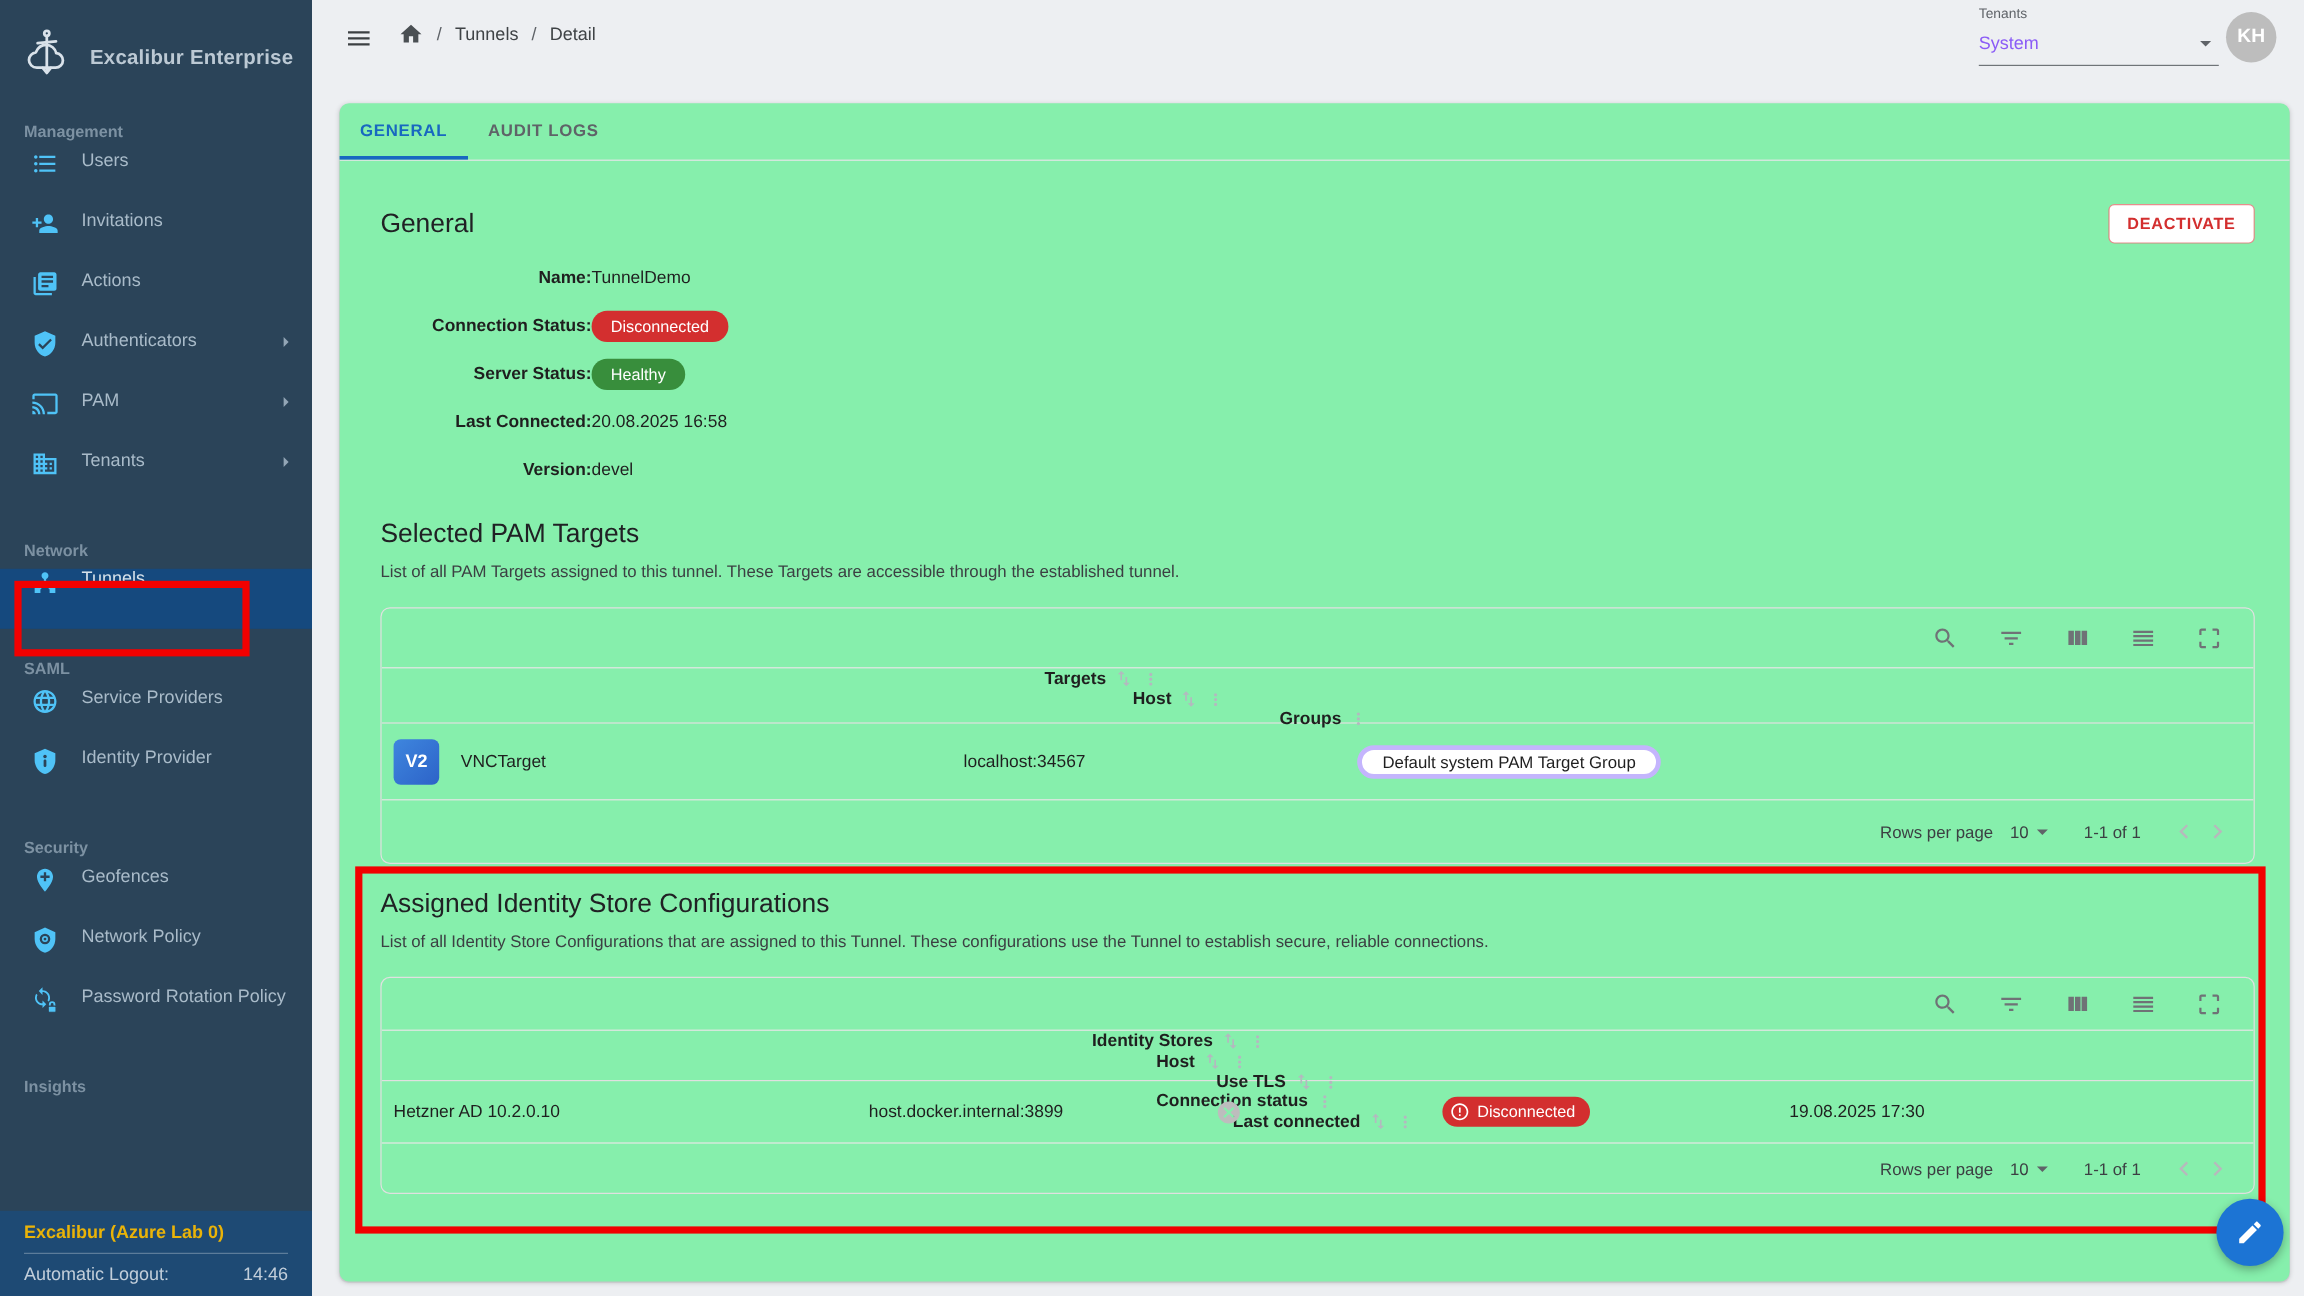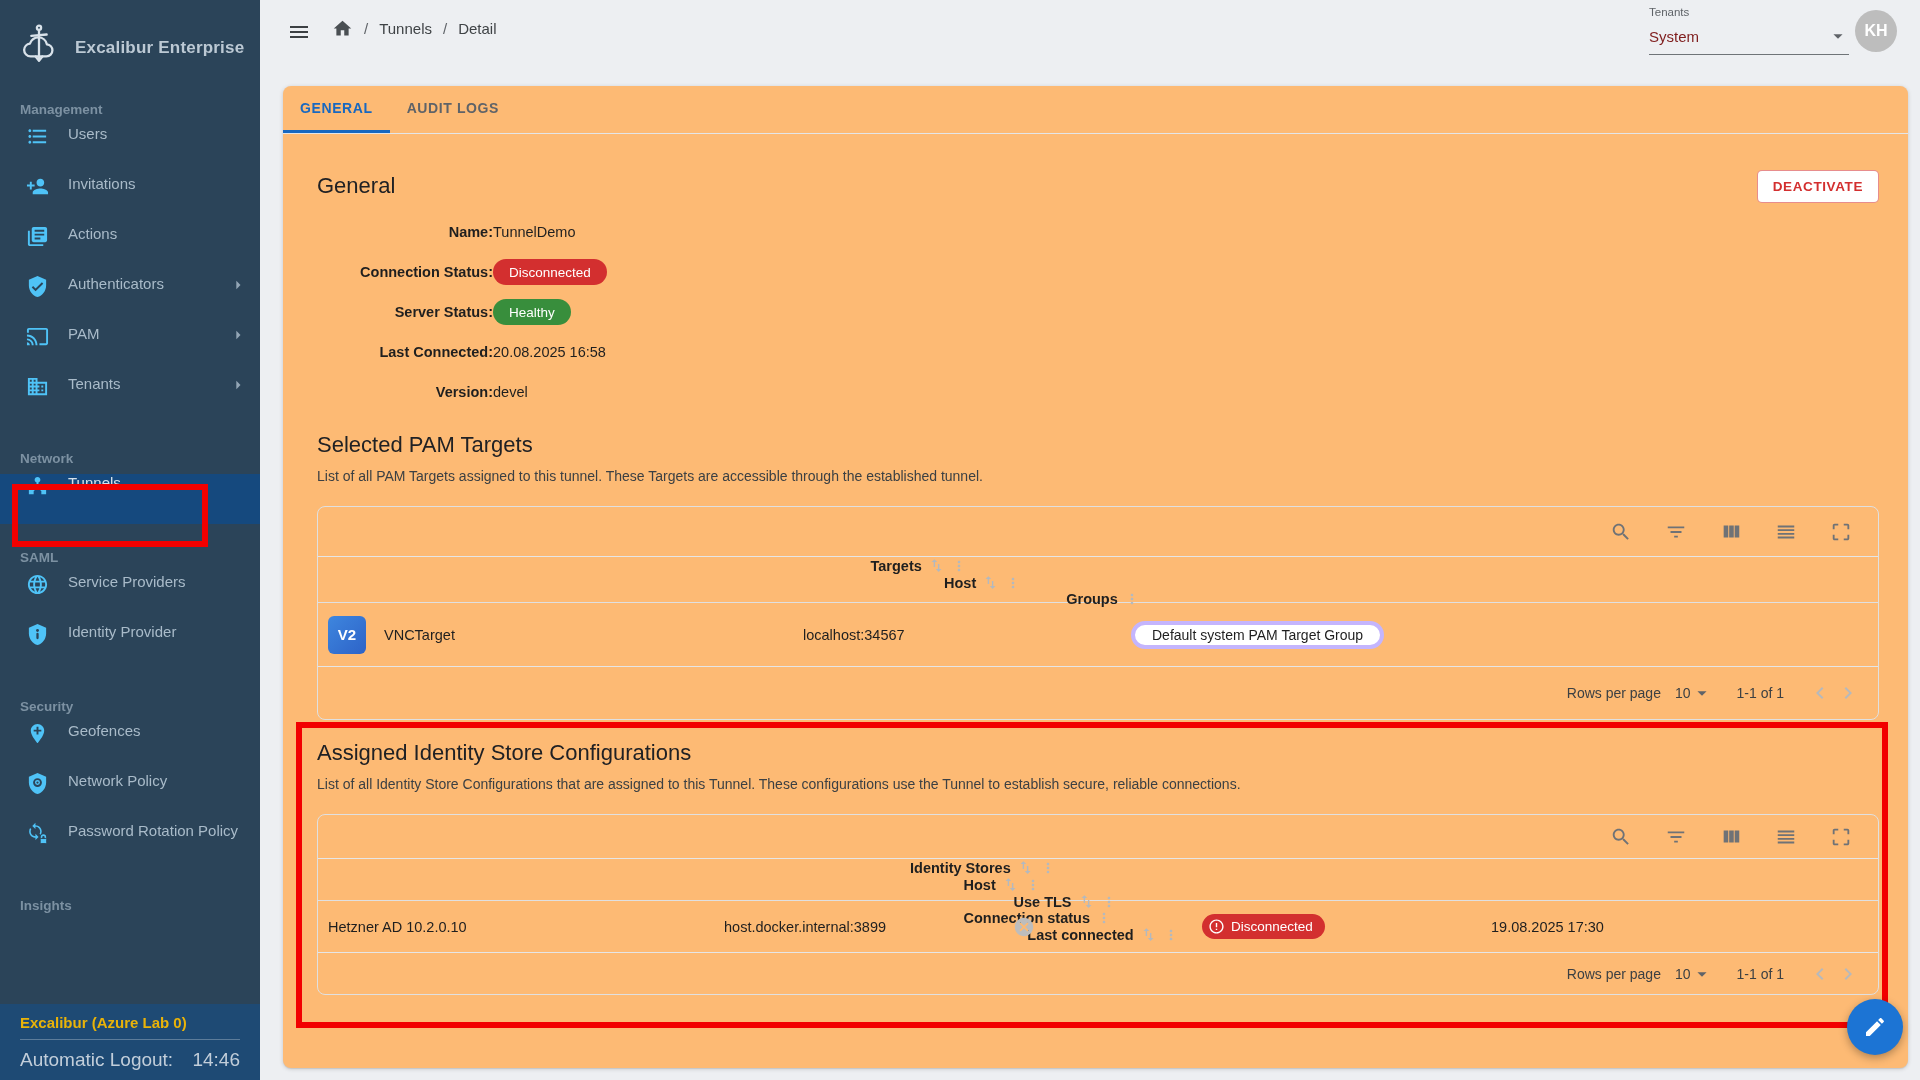--- a/index.html
+++ b/index.html
@@ -16,41 +16,41 @@
   .nav-label.first { padding-top:6px; }
   .nav-item { height:50px; display:flex; align-items:flex-start; gap:19px; padding-left:26px;
               font-size:15px; color:#A9BBC9; position:relative; cursor:pointer; }
   .nav-item svg { width:23px; height:23px; color:#4FC3F7; flex:0 0 auto; }
   .nav-item .chev { position:absolute; right:12px; width:20px; height:20px; color:#93A6B6; }
   .nav-item.active { background:#15497E; color:#D6E1EA; }
   .sb-footer { position:absolute; bottom:0; left:0; width:260px; background:#1E4A74; padding:10px 20px 9px 20px; }
   .sbf-env { font-size:15px; font-weight:bold; color:#eab308; padding-bottom:8px;
              border-bottom:1px solid rgba(255,255,255,.28); }
   .sbf-logout { display:flex; justify-content:space-between; padding-top:9px;
-                font-size:19px; color:#C2CEDA; }
+                font-size:15px; color:#C2CEDA; }
 
   
   .topbar { position:absolute; left:260px; top:0; right:0; height:64px; }
   .hamburger { position:absolute; left:27px; top:20px; width:24px; height:24px; color:#3C4043; cursor:pointer; }
   .breadcrumb { position:absolute; left:72px; top:18px; display:flex; align-items:center; gap:11px;
                 font-size:15px; color:#3F4346; }
   .breadcrumb .home { width:21px; height:21px; color:#4A4F53; cursor:pointer; }
   .breadcrumb .sep { color:#5F6368; }
   .tenant-box { position:absolute; right:71px; top:6px; width:200px; cursor:pointer; }
   .tenant-label { font-size:11.5px; color:#5F6368; }
   .tenant-row { display:flex; align-items:center; justify-content:space-between;
                 border-bottom:1px solid #6F7478; padding:4px 0 7px 0; margin-top:3px; }
-  .tenant-value { font-size:15px; color:#7f1d1d; }
+  .tenant-value { font-size:15px; color:#8b5cf6; }
   .tenant-row svg { width:22px; height:22px; color:#5F6368; }
   .avatar { position:absolute; right:23px; top:10px; width:42px; height:42px; border-radius:50%;
             background:#BDBDBD; color:#fff; font-size:16px; font-weight:bold;
             display:grid; place-items:center; cursor:pointer; }
 
   
-  .card { position:absolute; left:283px; top:86px; width:1625px; height:982px; background:#fdba74;
+  .card { position:absolute; left:283px; top:86px; width:1625px; height:982px; background:#86efac;
           border-radius:8px; box-shadow:0 1px 4px rgba(0,0,0,.16), 0 1px 1px rgba(0,0,0,.08); }
   .tabs { height:48px; border-bottom:1px solid #E4E6E8; display:flex; }
   .tab { padding:0 17px; display:flex; align-items:center; font-size:14px; font-weight:bold;
          letter-spacing:.6px; color:#5F6368; cursor:pointer; border-bottom:3px solid transparent; }
   .tab.active { color:#1868C0; border-bottom-color:#1868C0; }
   .content { padding:0 29px 0 34px; }
 
   .gen-header { margin-top:36px; display:flex; justify-content:space-between; align-items:center; height:32px; }
   h1,h2 { font-size:22px; font-weight:normal; color:#202124; }
   .deactivate-btn { border:1px solid rgba(211,47,47,.55); color:#D32F2F; background:#fff;

